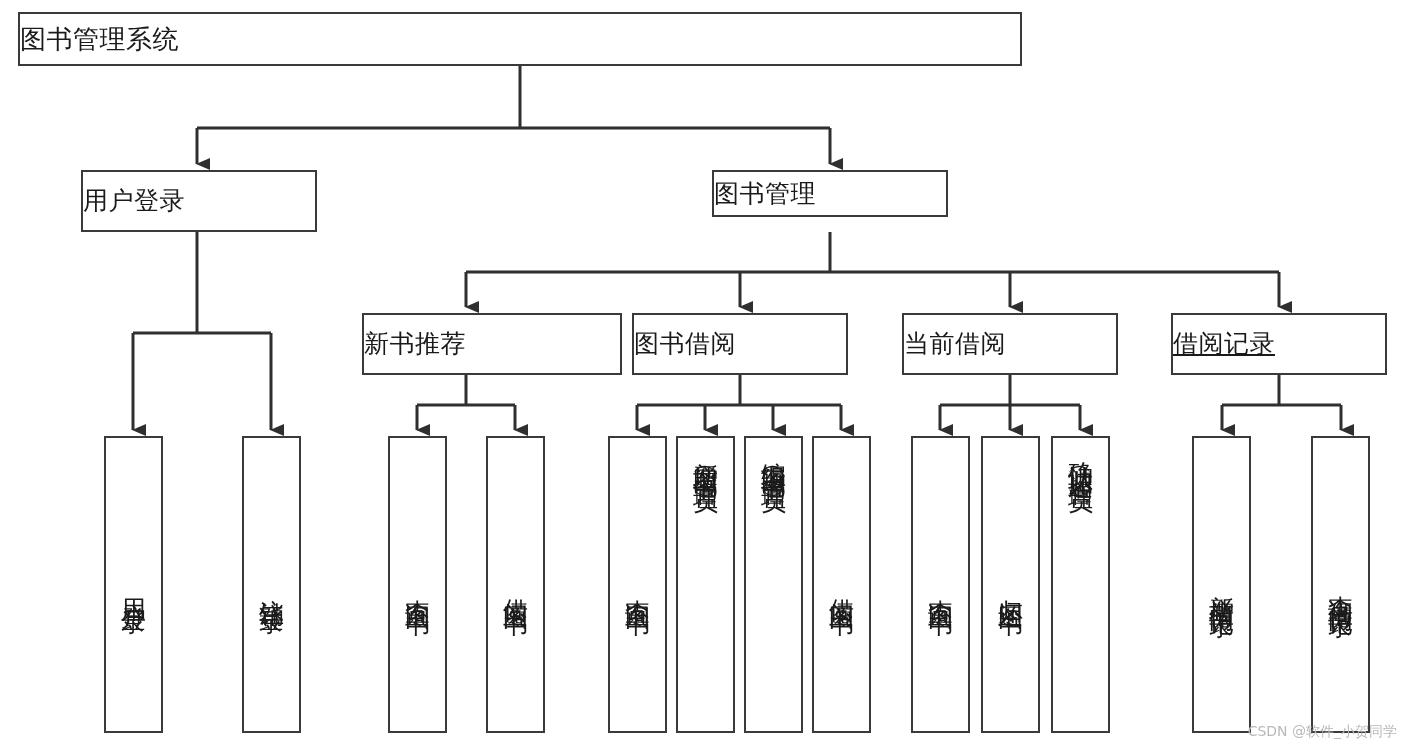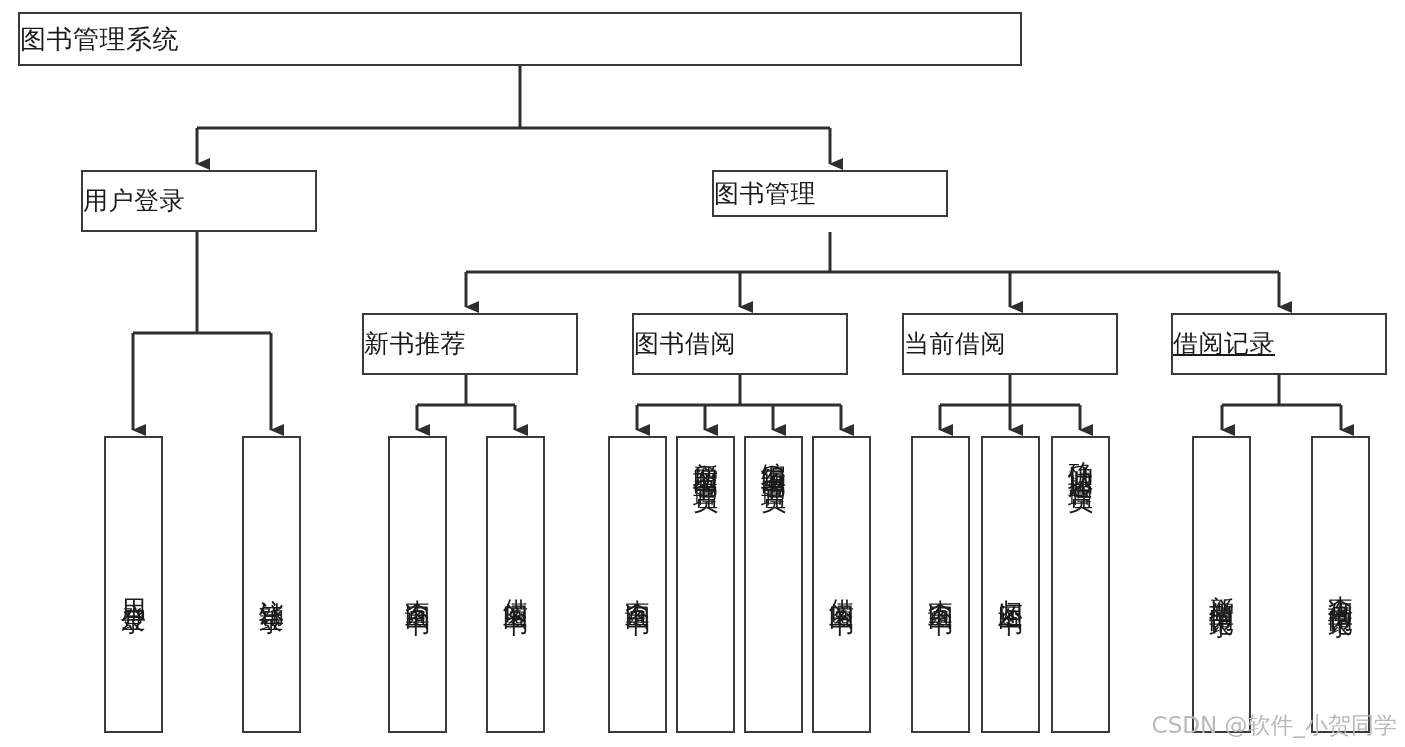--- a/index.html
+++ b/index.html
@@ -62,21 +62,21 @@
     font-size: 25px;
     line-height: 1.0;
     letter-spacing: 4px;
     text-align: center;
     max-height: 292px;
   }
   .watermark {
     position: absolute;
     right: 8px;
     bottom: 6px;
-    font-size: 23px;
+    font-size: 14px;
     color: #b9b9b9;
     z-index: 5;
     white-space: nowrap;
     font-family: "DejaVu Sans", "Liberation Sans", sans-serif;
   }
 </style>
 </head>
 <body>
 
 <div id="canvas">
@@ -138,21 +138,21 @@
   </div>
 
   <div class="node horiz" style="left:81px; top:170px; width:236px; height:62px;">
     <span class="node-label">用户登录</span>
   </div>
 
   <div class="node horiz" style="left:712px; top:170px; width:236px; height:47px;">
     <span class="node-label">图书管理</span>
   </div>
 
-  <div class="node horiz" style="left:362px; top:313px; width:216px; height:62px;">
+  <div class="node horiz" style="left:362px; top:313px; width:260px; height:62px;">
     <span class="node-label">新书推荐</span>
   </div>
 
   <div class="node horiz" style="left:632px; top:313px; width:216px; height:62px;">
     <span class="node-label">图书借阅</span>
   </div>
 
   <div class="node horiz" style="left:902px; top:313px; width:216px; height:62px;">
     <span class="node-label">当前借阅</span>
   </div>

